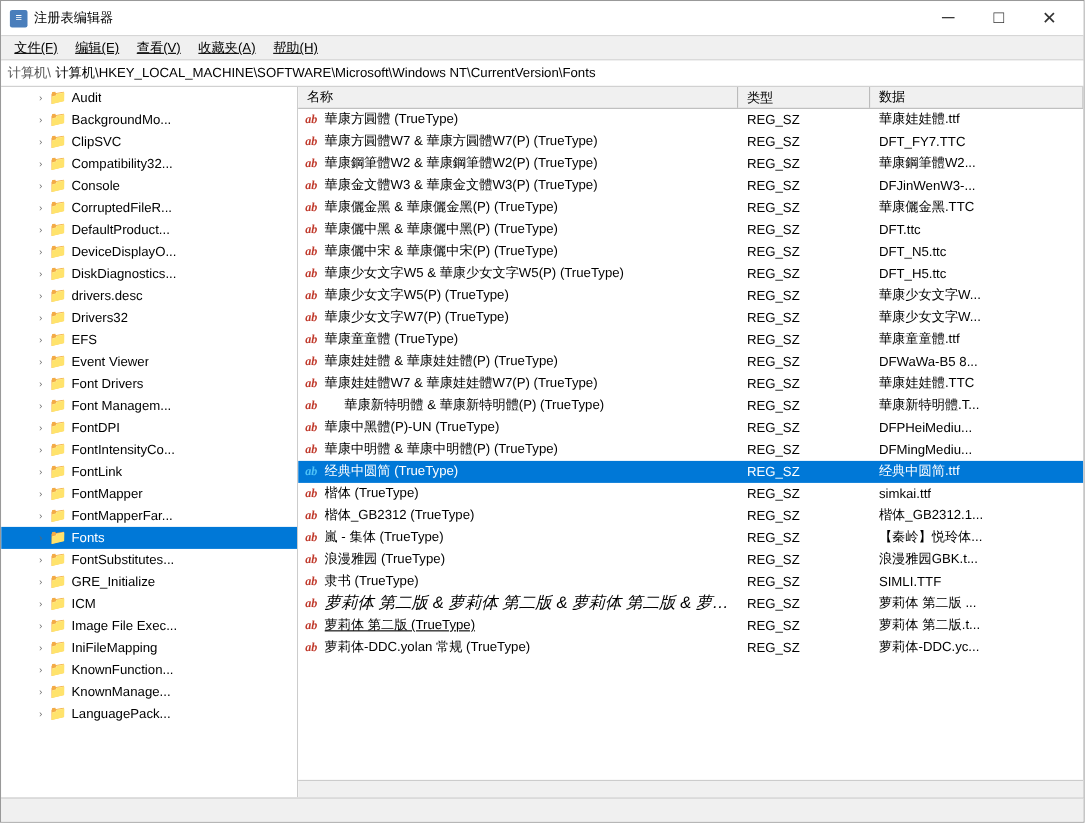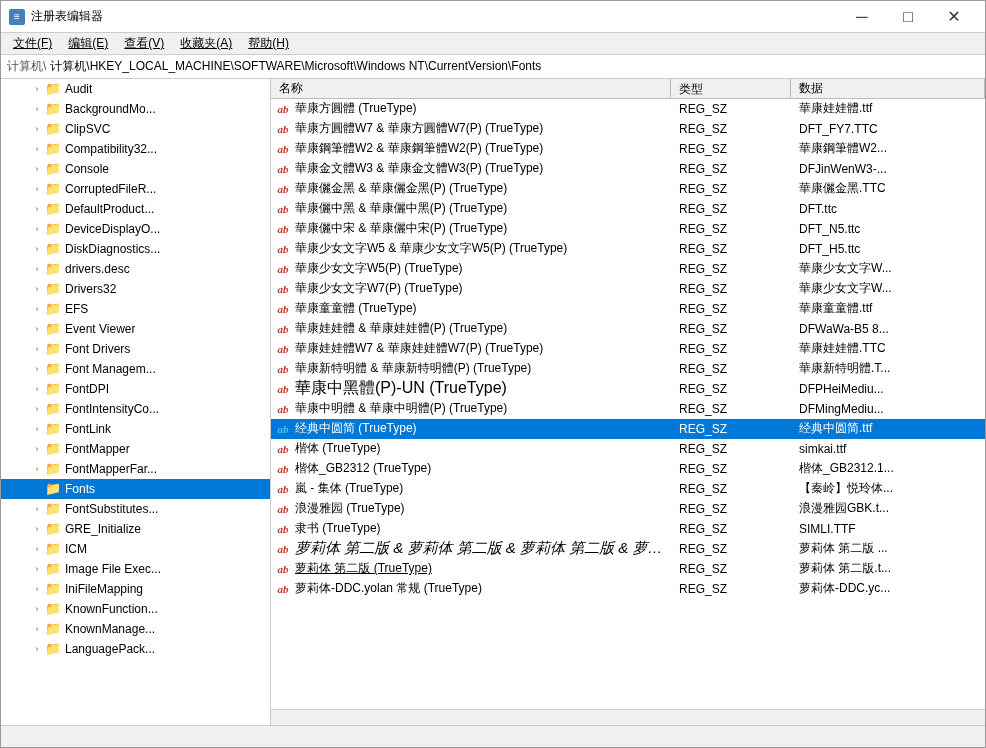--- a/index.html
+++ b/index.html
@@ -552,29 +552,29 @@
             <div class="row-name-cell">
               <span class="row-icon" style="color: rgb(192, 57, 43);">ab</span>
               <span style="font-size: 12px; overflow: hidden; text-overflow: ellipsis; white-space: nowrap;">華康娃娃體W7 &amp; 華康娃娃體W7(P) (TrueType)</span>
             </div>
             <div class="row-cell col-type">REG_SZ</div>
             <div class="row-cell col-data">華康娃娃體.TTC</div>
           </div>
           <div class="table-row">
             <div class="row-name-cell">
               <span class="row-icon" style="color: rgb(192, 57, 43);">ab</span>
-              <span style="font-size: 12px; overflow: hidden; text-overflow: ellipsis; white-space: nowrap;">華康新特明體 &amp; 華康新特明體(P) (TrueType)</span>
+              <span style="font-size: 12px; overflow: hidden; text-overflow: ellipsis; white-space: nowrap; margin-left: 18px;">華康新特明體 &amp; 華康新特明體(P) (TrueType)</span>
             </div>
             <div class="row-cell col-type">REG_SZ</div>
             <div class="row-cell col-data">華康新特明體.T...</div>
           </div>
           <div class="table-row">
             <div class="row-name-cell">
               <span class="row-icon" style="color: rgb(192, 57, 43);">ab</span>
-              <span style="font-size: 16px; overflow: hidden; text-overflow: ellipsis; white-space: nowrap;">華康中黑體(P)-UN (TrueType)</span>
+              <span style="font-size: 12px; overflow: hidden; text-overflow: ellipsis; white-space: nowrap;">華康中黑體(P)-UN (TrueType)</span>
             </div>
             <div class="row-cell col-type">REG_SZ</div>
             <div class="row-cell col-data">DFPHeiMediu...</div>
           </div>
           <div class="table-row">
             <div class="row-name-cell">
               <span class="row-icon" style="color: rgb(192, 57, 43);">ab</span>
               <span style="font-size: 12px; overflow: hidden; text-overflow: ellipsis; white-space: nowrap;">華康中明體 &amp; 華康中明體(P) (TrueType)</span>
             </div>
             <div class="row-cell col-type">REG_SZ</div>

